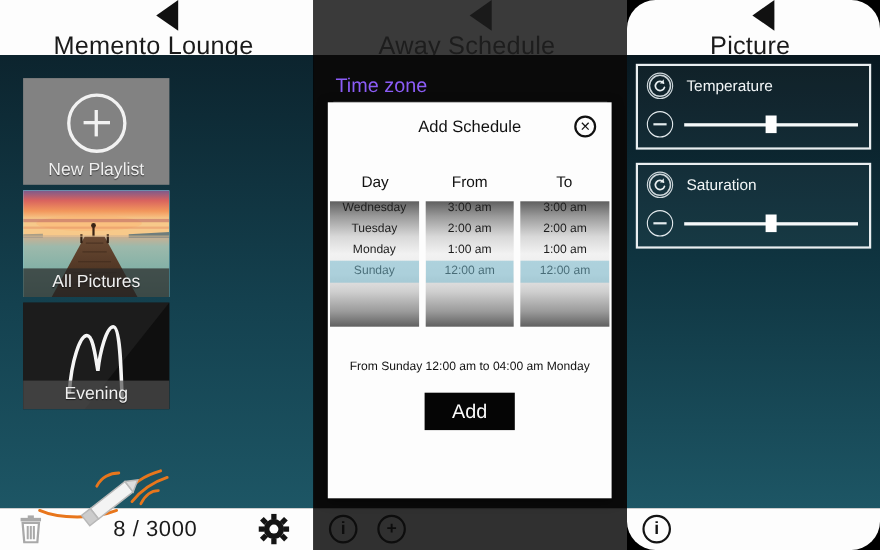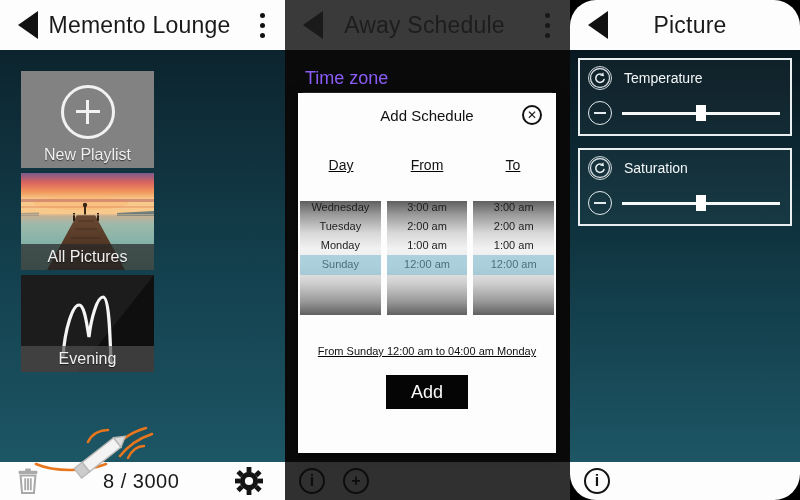--- a/index.html
+++ b/index.html
@@ -15,20 +15,21 @@
   .panel { position: relative; height: 500px; overflow: hidden; }
   .panel-a { width: 285px; }
   .panel-b { width: 285px; }
   .panel-c { width: 230px; border-radius: 26px; }
 
   
   .titlebar {
     position: relative; height: 50px; width: 100%;
     display: flex; align-items: center;
     background: #fdfdfd;
+    flex-direction: column;
   }
   .titlebar.dim { background: #3a3a3a; }
   .back-arrow {
     width: 0; height: 0; margin-left: 18px;
     border-top: 14px solid transparent;
     border-bottom: 14px solid transparent;
     border-right: 20px solid #111;
     flex: 0 0 auto;
   }
   .titlebar.dim .back-arrow { border-right-color: #1a1a1a; }
@@ -108,36 +109,35 @@
     color: #0d0d0d; font-size: 16px; font-weight: bold; flex: 0 0 auto;
   }
   .bottombar-b .circ-btn:first-child { margin-left: 14px; }
   .bottombar-b .circ-btn + .circ-btn { margin-left: 18px; }
 
   
   .modal {
     position: absolute; left: 13px; top: 43px; width: 258px; height: 360px;
     background: #fdfdfd; z-index: 30;
     box-shadow: 0 2px 10px rgba(0,0,0,.55);
-    text-decoration: underline;
   }
   .modal-head { position: relative; height: 46px; }
   .modal-title {
     position: absolute; left: 0; right: 0; top: 14px; text-align: center;
     font-size: 15px; color: #111;
   }
   .modal-close {
     position: absolute; right: 14px; top: 12px;
     width: 20px; height: 20px; border-radius: 50%; border: 2px solid #111;
     display: flex; align-items: center; justify-content: center;
     font-size: 12px; color: #111; line-height: 1;
   }
   .picker-heads { display: flex; margin-top: 18px; }
   .picker-heads > div { flex: 1; text-align: center; font-size: 14px; color: #111; }
-  .picker-row { display: flex; gap: 6px; padding: 0 2px; margin-top: 28px; border-radius: 24px; }
+  .picker-row { display: flex; gap: 6px; padding: 0 2px; margin-top: 10px; border-radius: 24px; }
   .picker {
     position: relative; flex: 1; height: 114px; overflow: hidden;
     background: linear-gradient(180deg,
       #5f5f5f 0%, #9a9a9a 12%, #d8d8d8 28%, #f2f2f2 42%,
       #eaeaea 58%, #cfcfcf 72%, #9a9a9a 88%, #606060 100%);
   }
   .picker-list { position: absolute; left: 0; right: 0; top: -3px; }
   .picker-item {
     height: 19px; line-height: 19px; text-align: center;
     font-size: 11px; color: #1d1d1d;

